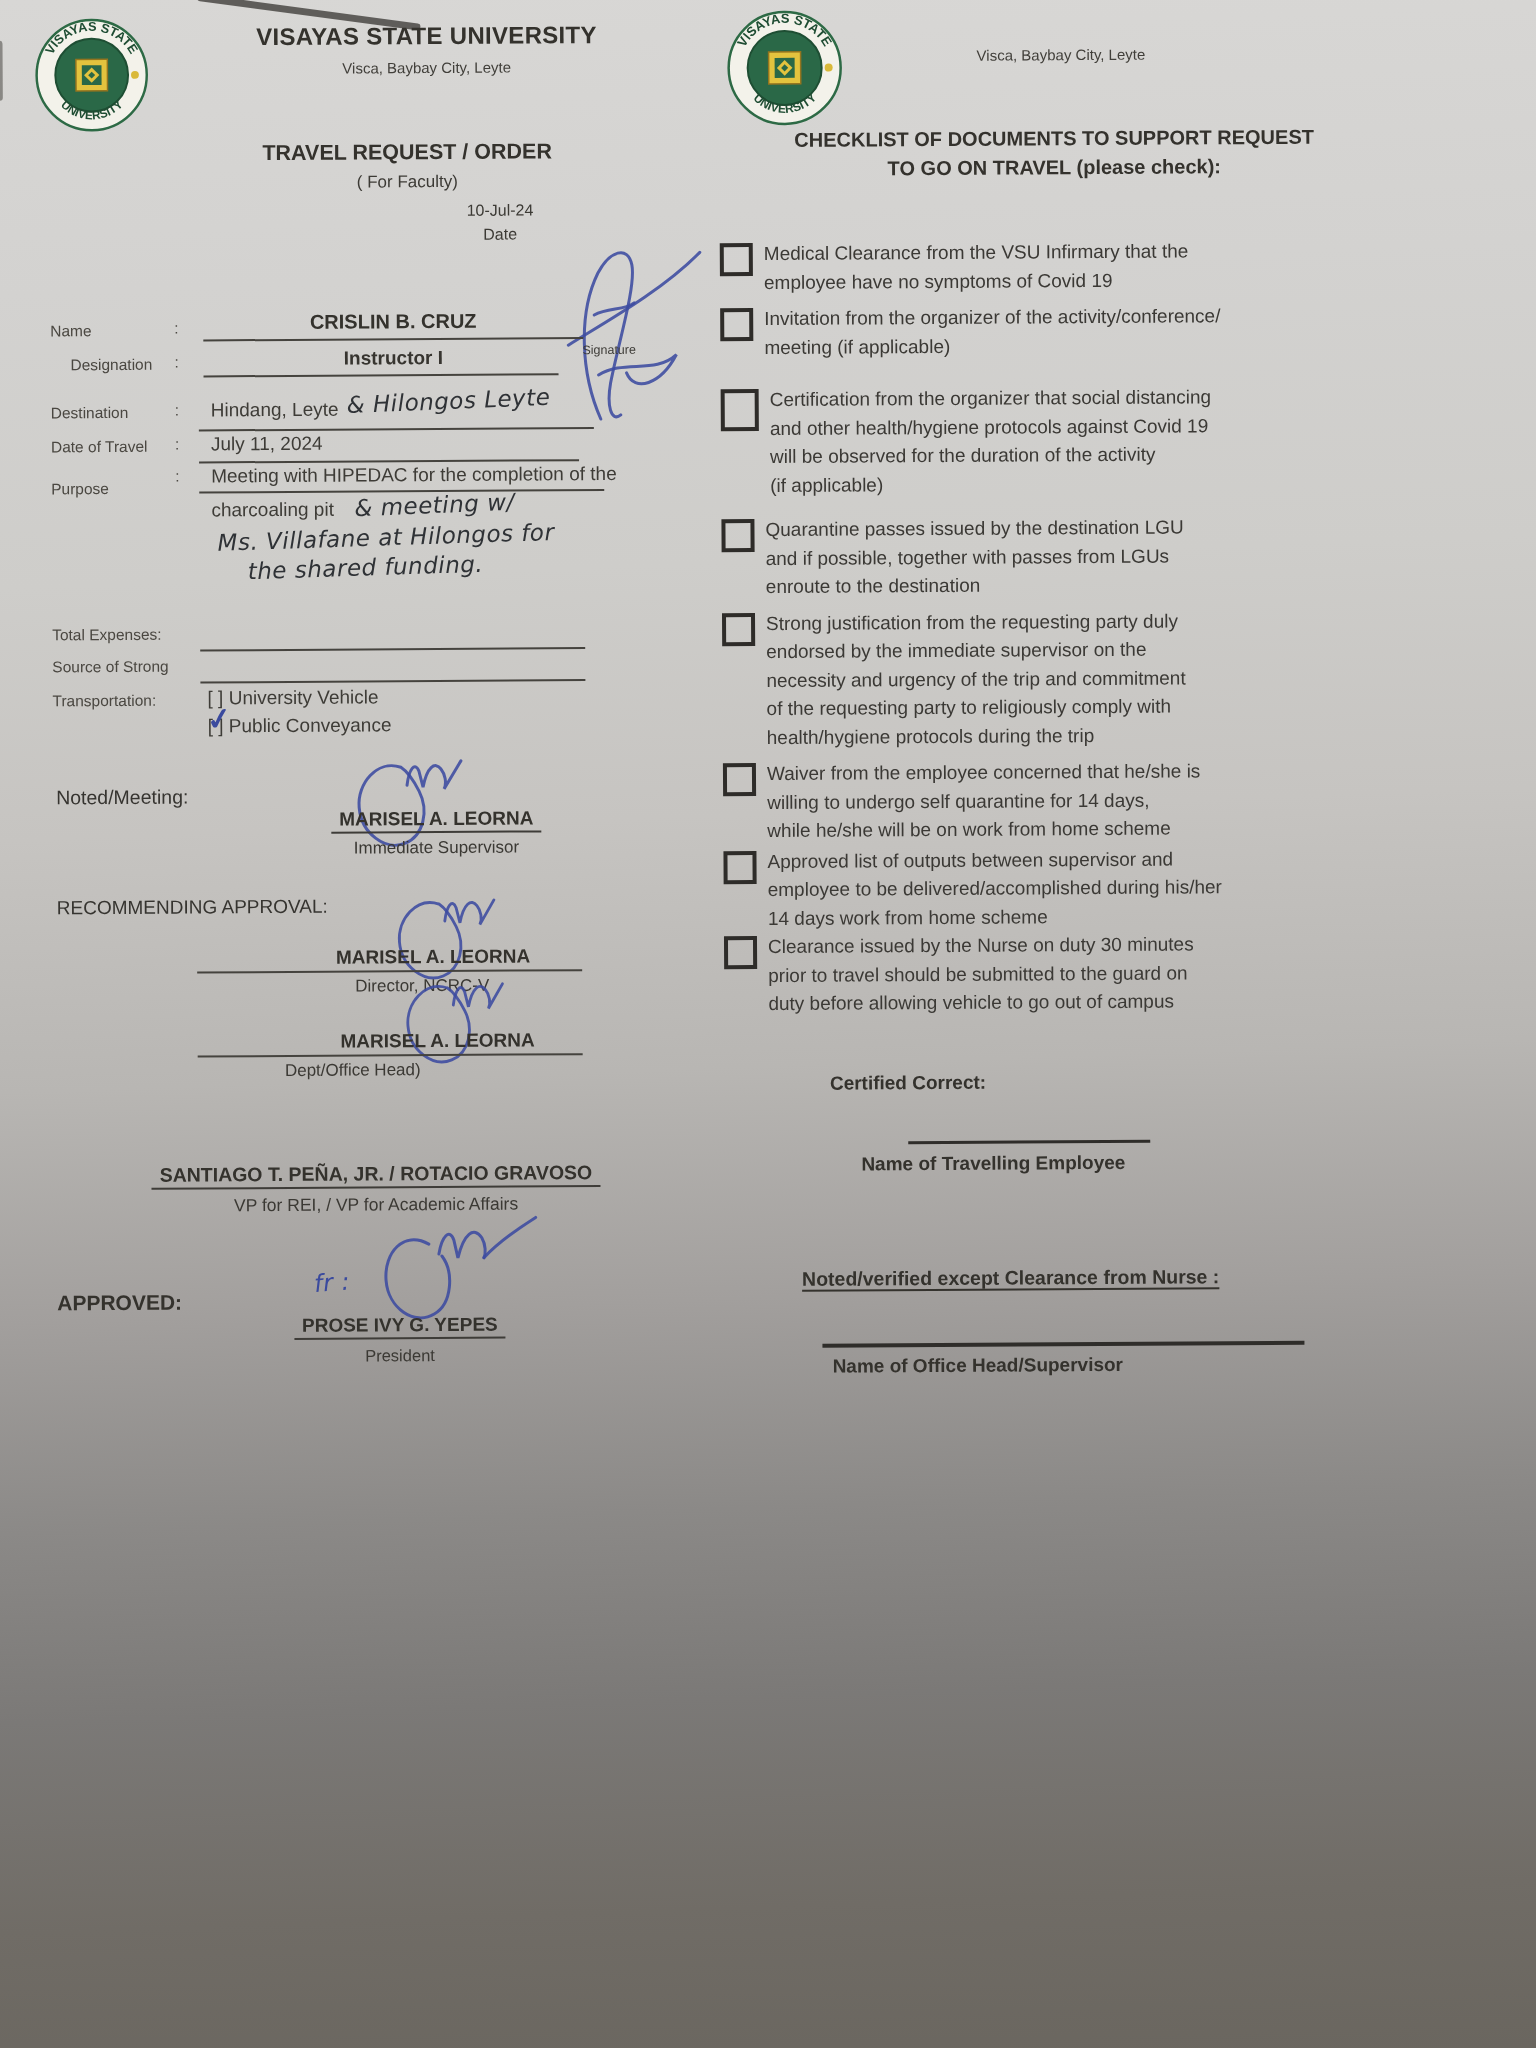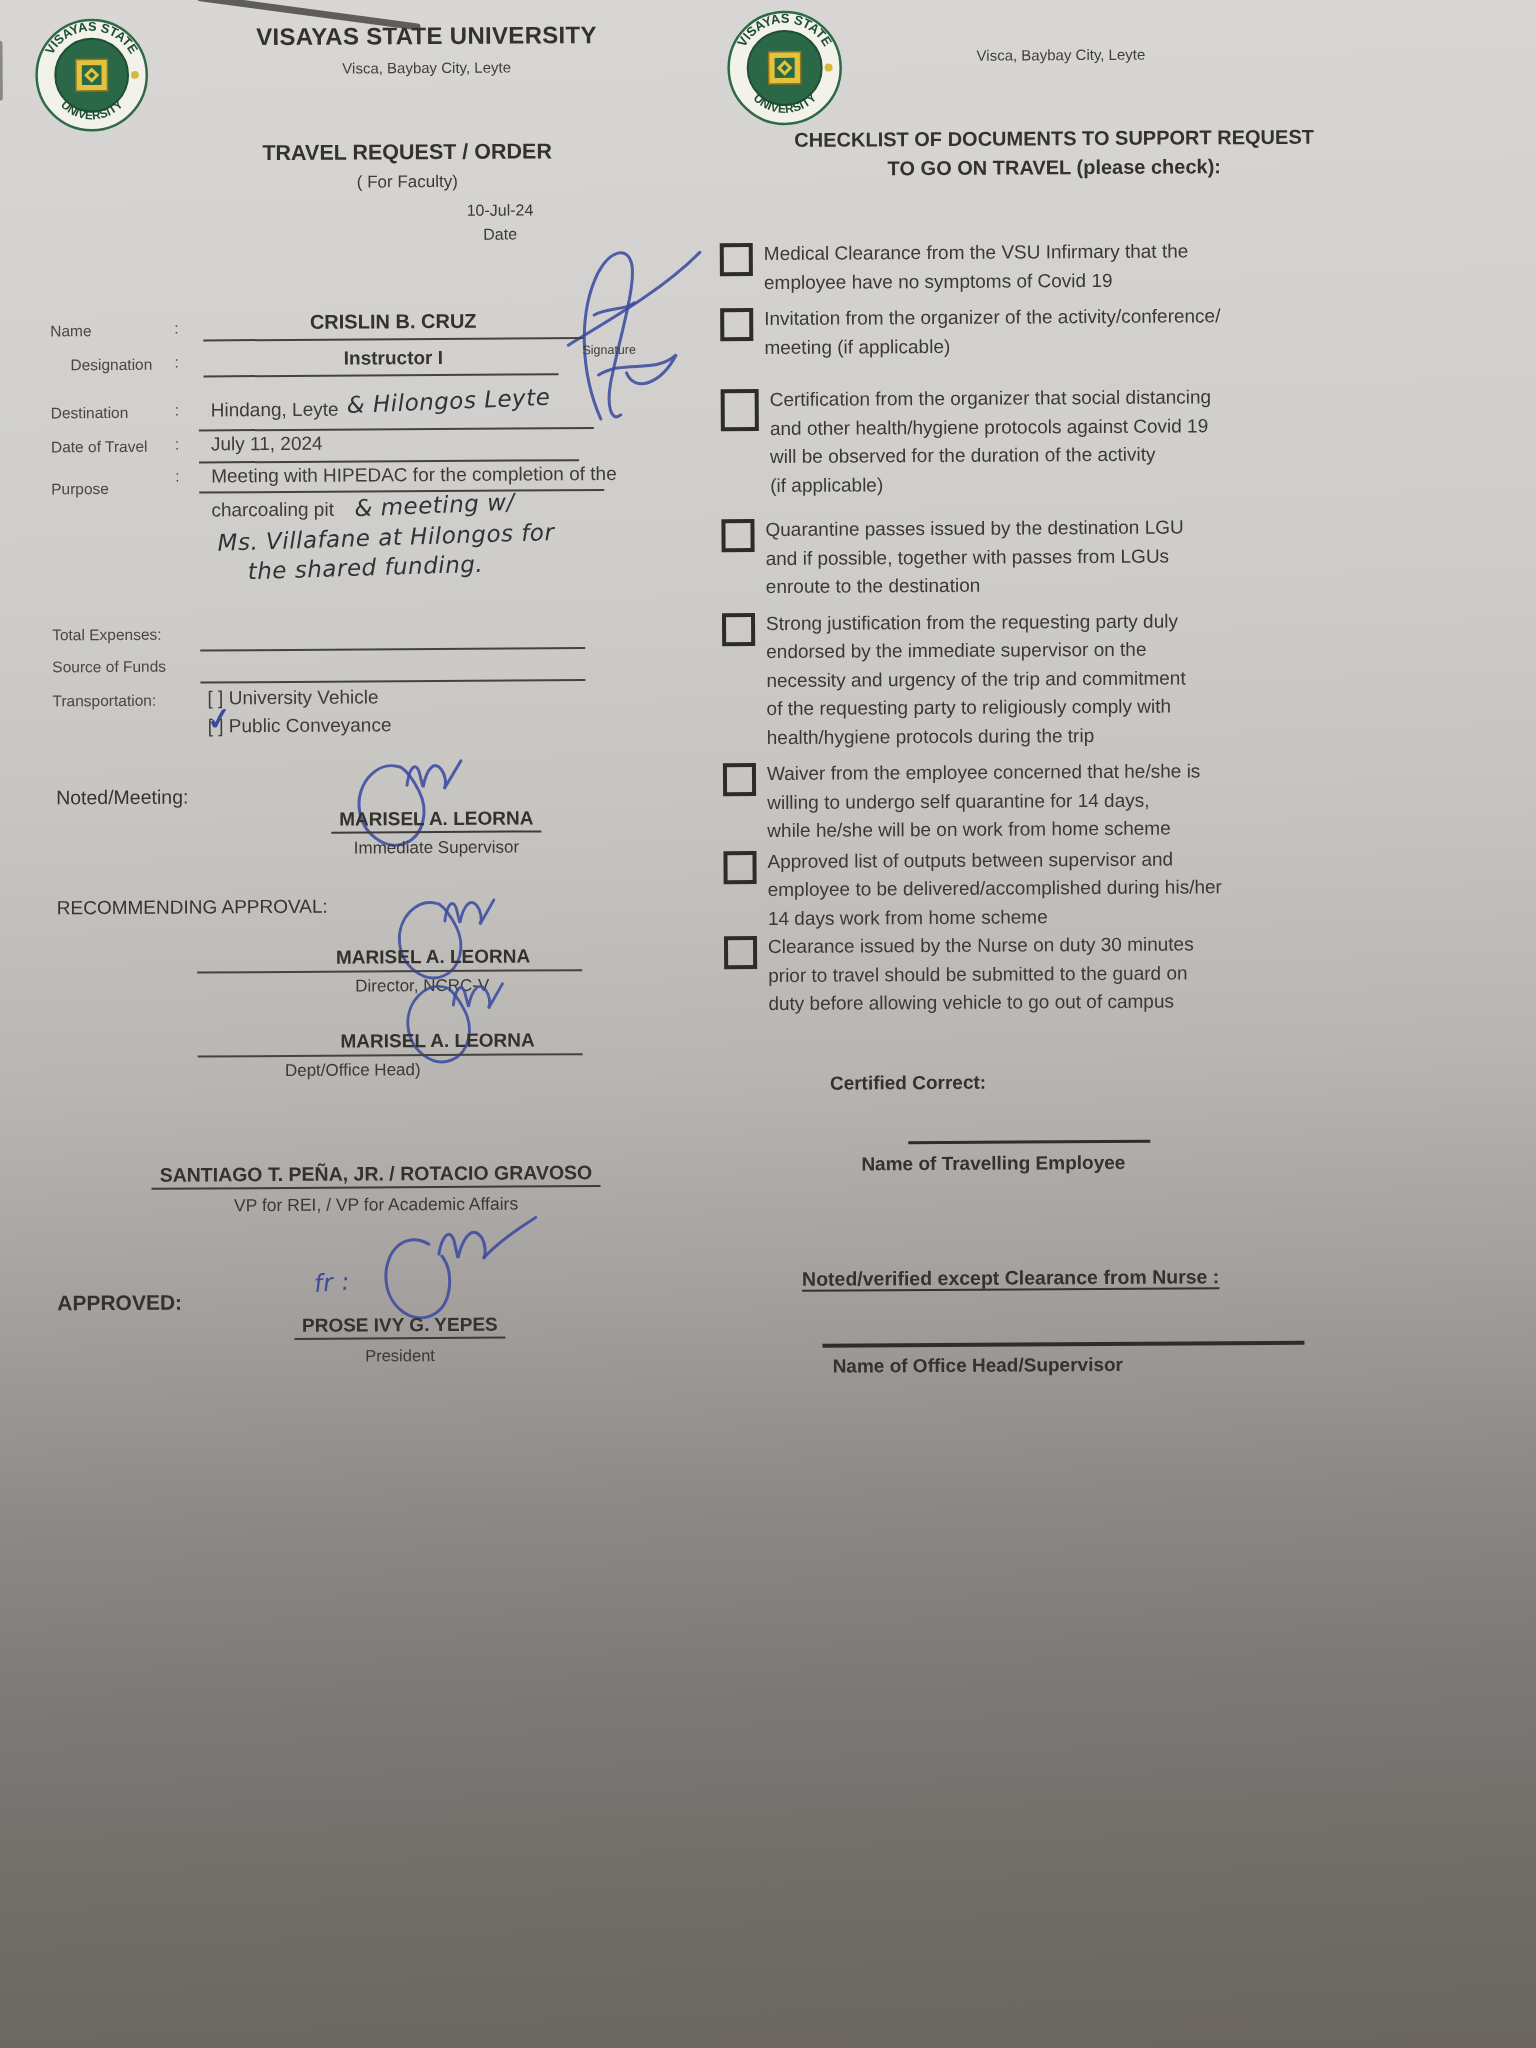--- a/index.html
+++ b/index.html
@@ -102,21 +102,21 @@
   <div class="abs lbl" style="left:176px;top:464px;">:</div>
   <div class="abs typed" style="left:212px;top:462px;">Meeting with HIPEDAC for the completion of the</div>
   <div class="abs uline" style="left:200px;top:488px;width:405px;"></div>
   <div class="abs typed" style="left:212px;top:496px;">charcoaling pit</div>
   <div class="abs hand" style="left:355px;top:490px;font-size:23px;transform:rotate(-2deg);">&amp; meeting w/</div>
   <div class="abs hand" style="left:218px;top:522px;font-size:23px;transform:rotate(-1.5deg);">Ms. Villafane at Hilongos for</div>
   <div class="abs hand" style="left:248px;top:552px;font-size:23px;transform:rotate(-1.5deg);">the shared funding.</div>
 
   <div class="abs lbl" style="left:52px;top:622px;">Total Expenses:</div>
   <div class="abs uline" style="left:200px;top:646px;width:385px;"></div>
-  <div class="abs lbl" style="left:52px;top:654px;">Source of Funds</div>
+  <div class="abs lbl" style="left:52px;top:654px;">Source of Strong</div>
   <div class="abs uline" style="left:200px;top:678px;width:385px;"></div>
   <div class="abs lbl" style="left:52px;top:688px;text-align:center;">Transportation:</div>
   <div class="abs typed" style="left:207px;top:684px;">[ ] University Vehicle</div>
   <div class="abs typed" style="left:207px;top:712px;">[ ] Public Conveyance</div>
   <div class="abs hand-blue" style="left:206px;top:698px;font-size:30px;font-weight:bold;transform:rotate(-8deg);">✓</div>
 
   <div class="abs" style="left:55px;top:782px;font-size:19.5px;color:#363430;">Noted/Meeting:</div>
   <svg class="sig" style="left:348px;top:748px;" width="132" height="110" viewBox="0 0 132 100">
     <path d="M52,12 C28,4 8,28 10,52 C12,78 36,96 56,88 C74,81 80,56 70,36 C64,24 58,16 52,12"></path>
     <path d="M58,30 C60,14 66,6 70,16 L74,32 C78,12 86,6 92,14 C96,19 98,28 95,34 L112,6"></path>

